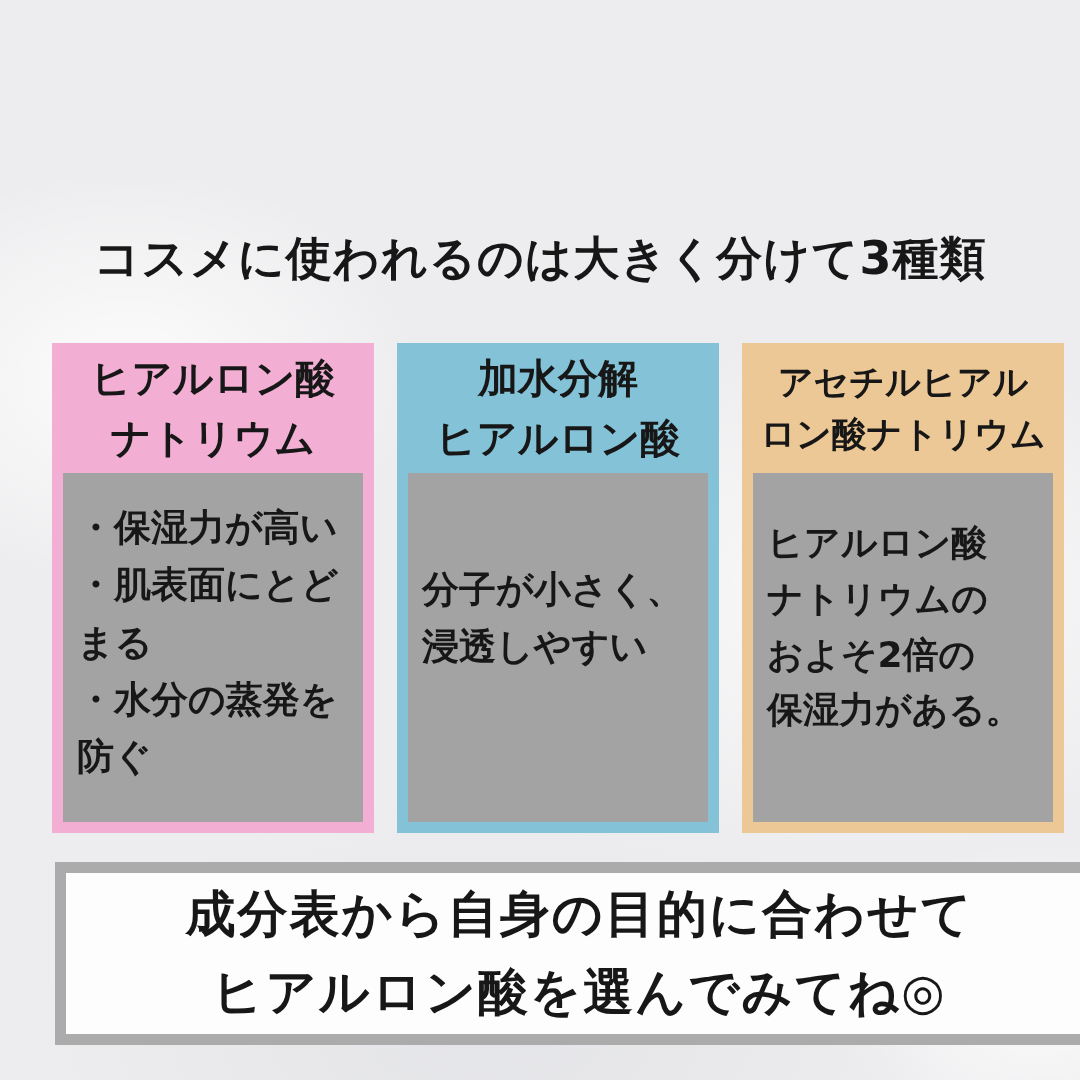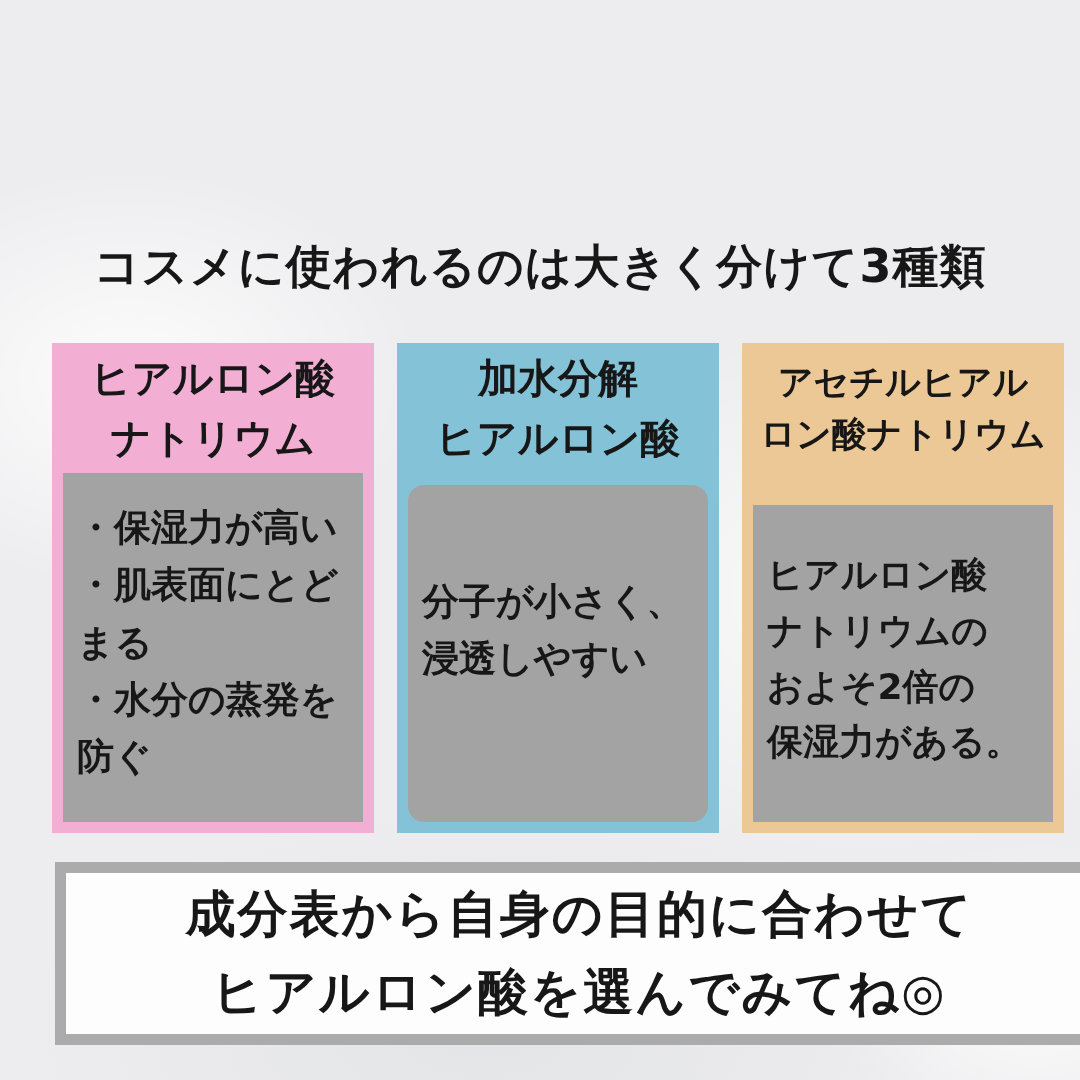--- a/index.html
+++ b/index.html
@@ -22,21 +22,21 @@
   .title-band{
     position:absolute;left:0;top:0;right:0;height:196px;
     display:flex;align-items:center;justify-content:center;
   }
   .title-band h1{
     margin:0;font-size:66px;letter-spacing:6px;font-weight:700;
   }
 
   
   .subtitle{
-    position:absolute;top:236px;left:0;width:100%;
+    position:absolute;top:228px;left:0;width:100%;
     margin:0;text-align:center;
     font-size:46px;letter-spacing:1px;
   }
 
   
   .cards{
     position:absolute;top:343px;left:33px;width:1012px;
     display:flex;gap:23px;padding-left:19px;
   }
   .card{
@@ -53,21 +53,21 @@
   }
   .card--tan .card__header{font-size:35px;}
   .card__body{
     flex:1 1 auto;
     background:#a3a3a3;
     box-sizing:border-box;
     white-space:pre-line;
     font-size:37px;line-height:1.55;
     padding:26px 14px 0;
   }
-  .card--blue .card__body{padding-top:88px;border-radius:16px;}
+  .card--blue .card__body{padding-top:88px;}
   .card--tan  .card__body{padding-top:42px;font-size:36px;}
 
   
   .note-box{
     position:absolute;left:55px;top:862px;
     width:1049px;height:183px;
     box-sizing:border-box;
     background:#fdfdfd;
     border:11px solid #ababab;
     display:flex;align-items:center;justify-content:center;
@@ -90,28 +90,28 @@
     <section class="card card--pink" style="background: rgb(242, 174, 211);">
       <div class="card__header">ヒアルロン酸
 ナトリウム</div>
       <div class="card__body">・保湿力が高い
 ・肌表面にとど
 まる
 ・水分の蒸発を
 防ぐ</div>
     </section>
 
-    <section class="card card--blue" style="background: rgb(132, 194, 215); gap: 12px;">
+    <section class="card card--blue" style="background: rgb(132, 194, 215);">
       <div class="card__header">加水分解
 ヒアルロン酸</div>
       <div class="card__body">分子が小さく、
 浸透しやすい</div>
     </section>
 
-    <section class="card card--tan" style="background: rgb(237, 200, 151); gap: 32px;">
+    <section class="card card--tan" style="background: rgb(237, 200, 151);">
       <div class="card__header">アセチルヒアル
 ロン酸ナトリウム</div>
       <div class="card__body">ヒアルロン酸
 ナトリウムの
 およそ2倍の
 保湿力がある。</div>
     </section>
 
   </div>
 

